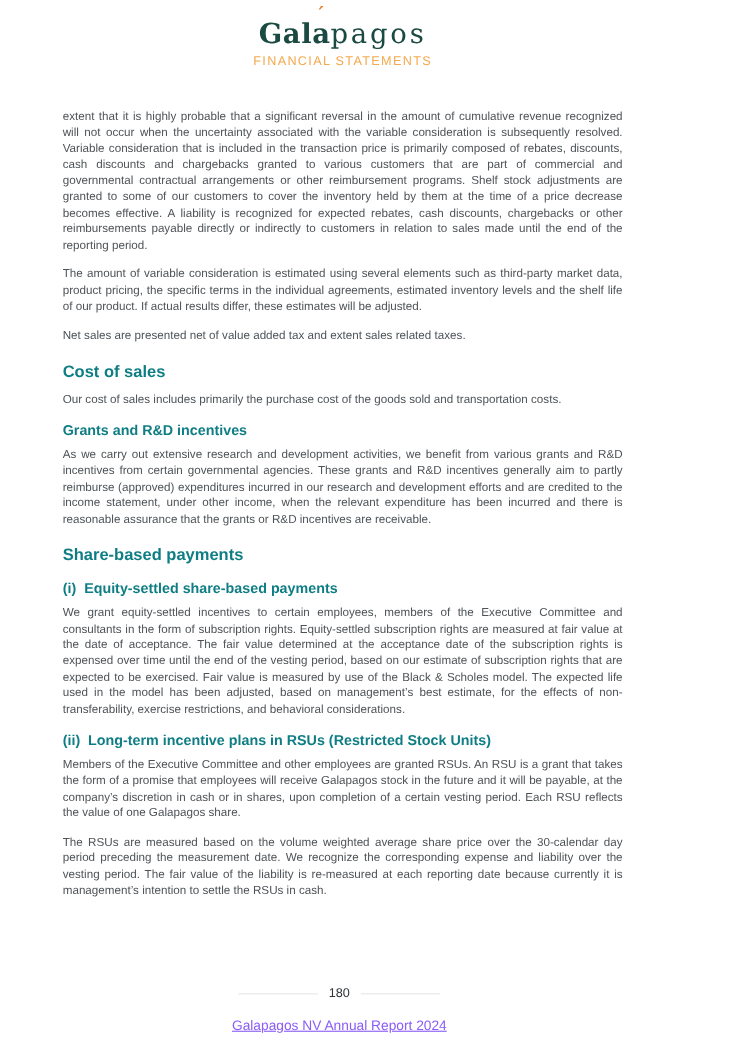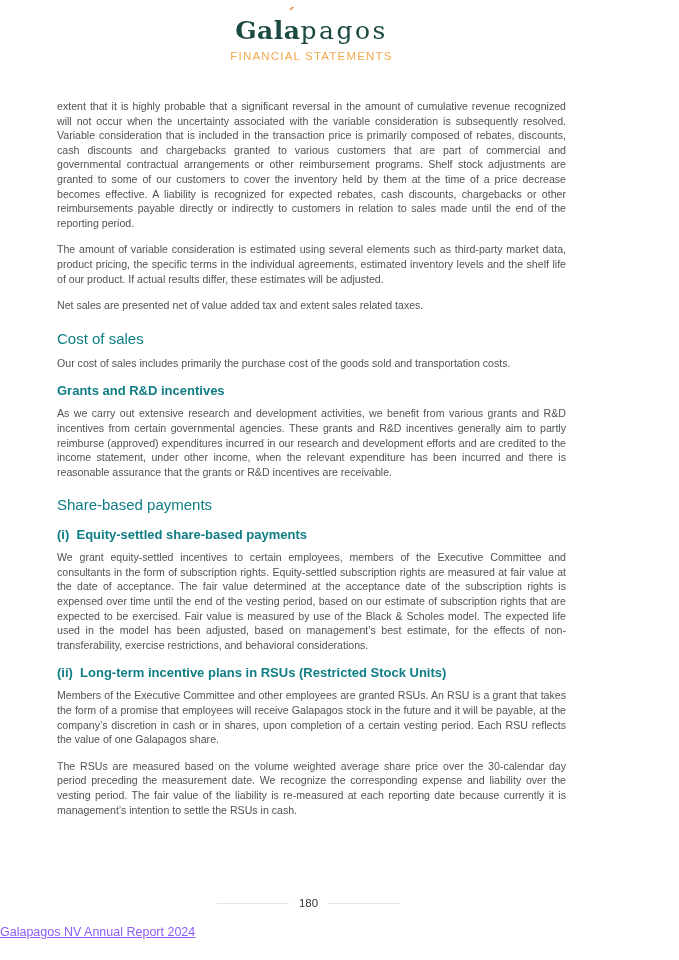--- a/index.html
+++ b/index.html
@@ -45,36 +45,36 @@
     margin:0 0 12px 0;
     font-size:10.6px;
     line-height:14.6px;
     color:#4E5357;
   }
   .content h2 {
     margin:16px 0 8px 0;
     font-size:15px;
     line-height:19px;
     color:#0E7D84;
-    font-weight:400;
+    font-weight:700;
     text-align:left;
   }
   .content h3 {
     margin:13px 0 7px 0;
     font-size:13px;
     line-height:16px;
     color:#0E7D84;
     font-weight:700;
     text-align:left;
   }
   
   .footer {
     position:absolute;
     left:0; right:6px; bottom:20px;
-    text-align:left;
+    text-align:center;
   }
   .page-number-row {
     display:flex; align-items:center; justify-content:center;
     gap:10px;
   }
   .page-number-row .rule {
     width:72px; height:1px; background:#E4E6E7;
   }
   .page-number {
     font-size:11.5px; color:#2F3337; line-height:14px;

